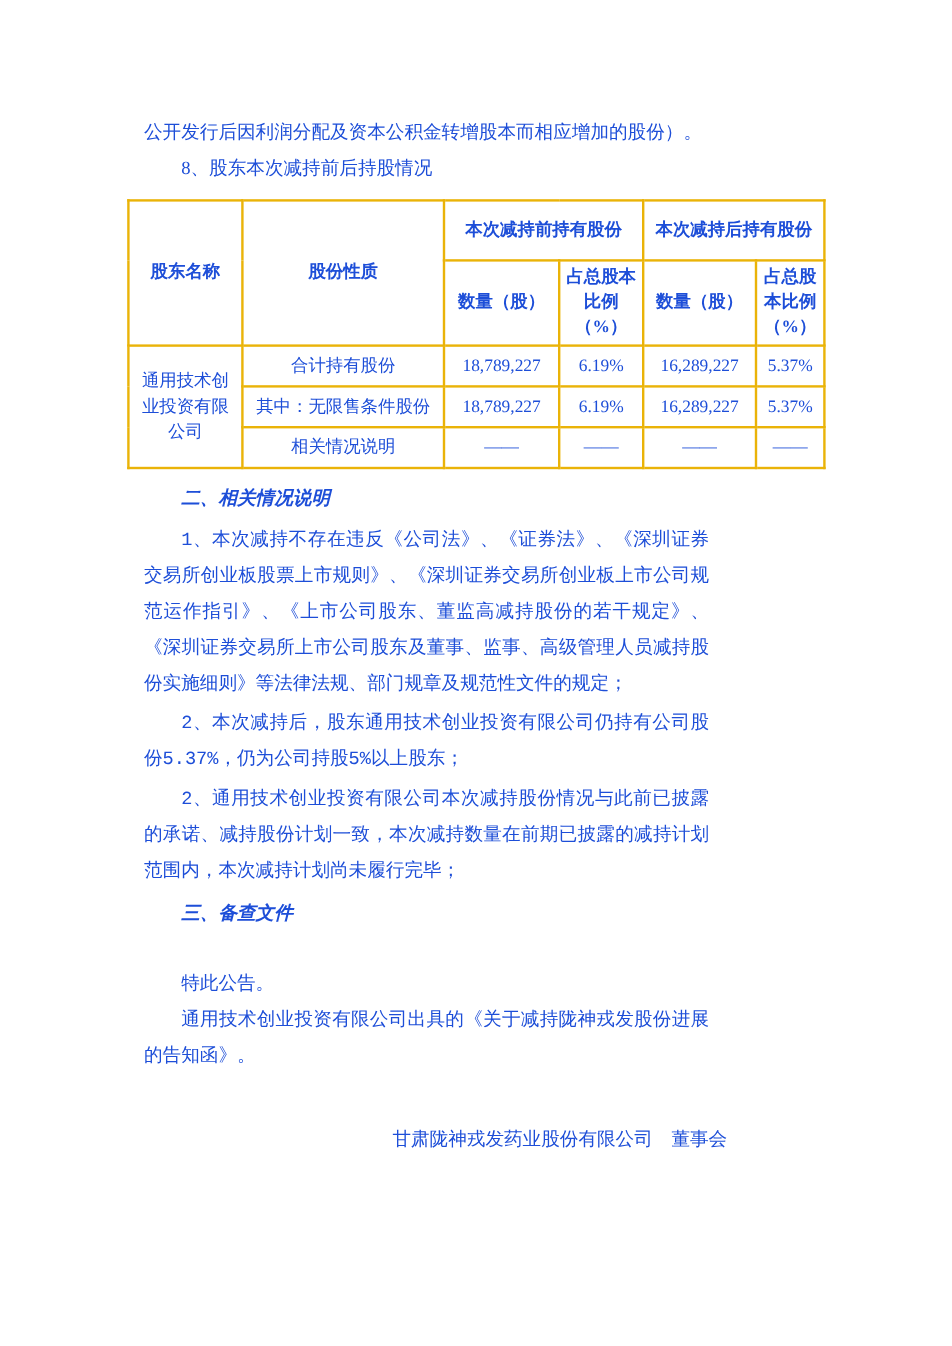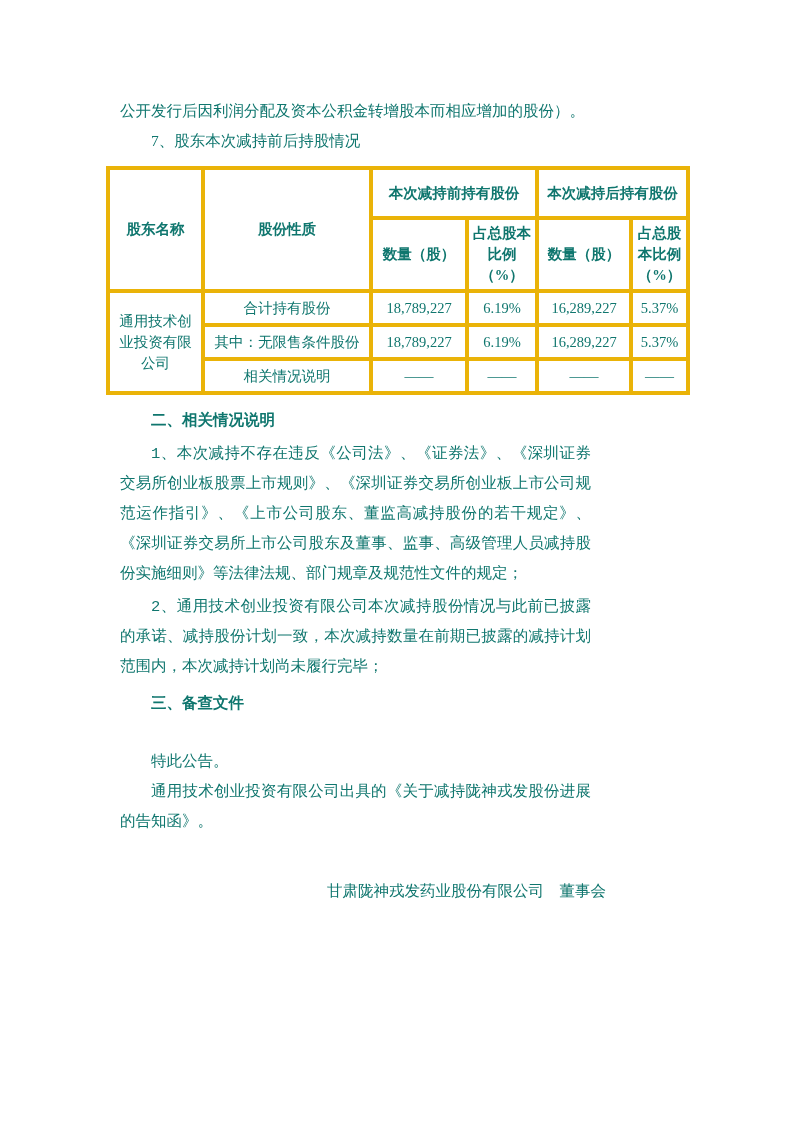--- a/index.html
+++ b/index.html
@@ -1,45 +1,46 @@
 <!DOCTYPE html>
 <html><head>
 <meta charset="utf-8">
 <style>
   * { margin: 0; padding: 0; box-sizing: border-box; }
   html, body { background: #ffffff; }
   .page {
     width: 709px;
     height: 1122px;
     background: #ffffff;
-    color: #0f766e;
+    color: #1d4ed8;
     font-family: "Liberation Serif", "DejaVu Serif", serif;
     font-size: 15.5px;
     position: relative;
     padding: 96px 118px 0 120px;
     overflow: hidden;
   }
   p { line-height: 30px; text-align: justify; }
   .indent { text-indent: 2em; }
   .sec-title {
     font-weight: bold;
     text-indent: 2em;
     line-height: 30px;
     margin: 6px 0 4px 0;
+    font-style: italic;
   }
   .num-para { margin: 3px 0; font-family: Liberation Mono, monospace; }
   table.sh-table {
     border-collapse: collapse;
     width: 580px;
     margin: 10px 0 10px -14px;
     font-size: 14.5px;
     table-layout: fixed;
   }
   table.sh-table td {
-    border: 4px solid #eab308;
+    border: 2px solid #eab308;
     text-align: center;
     vertical-align: middle;
     padding: 3px 4px;
     line-height: 21px;
     word-break: break-all;
   }
   .th { font-weight: bold; }
   tr.hrow1 { height: 50px; }
   tr.hrow2 { height: 64px; }
   tr.brow  { height: 34px; }
@@ -49,21 +50,21 @@
   .sig-company { text-align: right; margin-top: 40px; margin-right: -15px; }
   .sig-date { text-align: right; padding-right: 14px; margin-top: 8px; }
 </style>
 </head>
 <body>
 
 <div class="page">
 
   <p>公开发行后因利润分配及资本公积金转增股本而相应增加的股份）。</p>
 
-  <p class="indent">7、股东本次减持前后持股情况</p>
+  <p class="indent">8、股东本次减持前后持股情况</p>
 
   <table class="sh-table">
     <colgroup>
       <col style="width:95px">
       <col style="width:168px">
       <col style="width:96px">
       <col style="width:70px">
       <col style="width:94px">
       <col style="width:57px">
     </colgroup>
@@ -101,20 +102,21 @@
       <td>——</td>
       <td>——</td>
       <td>——</td>
     </tr>
   </tbody>
     </table>
 
   <p class="sec-title">二、相关情况说明</p>
 
   <p class="indent num-para">1、本次减持不存在违反《公司法》、《证券法》、《深圳证券交易所创业板股票上市规则》、《深圳证券交易所创业板上市公司规范运作指引》、《上市公司股东、董监高减持股份的若干规定》、《深圳证券交易所上市公司股东及董事、监事、高级管理人员减持股份实施细则》等法律法规、部门规章及规范性文件的规定；</p>
+  <p class="indent num-para">2、本次减持后，股东通用技术创业投资有限公司仍持有公司股份5.37%，仍为公司持股5%以上股东；</p>
   <p class="indent num-para">2、通用技术创业投资有限公司本次减持股份情况与此前已披露的承诺、减持股份计划一致，本次减持数量在前期已披露的减持计划范围内，本次减持计划尚未履行完毕；</p>
 
   <p class="sec-title">三、备查文件</p>
 
   <p class="indent closing">特此公告。</p>
 
   <p class="indent">通用技术创业投资有限公司出具的《关于减持陇神戎发股份进展的告知函》。</p>
 
   <p class="sig-company">甘肃陇神戎发药业股份有限公司　董事会</p>
 

